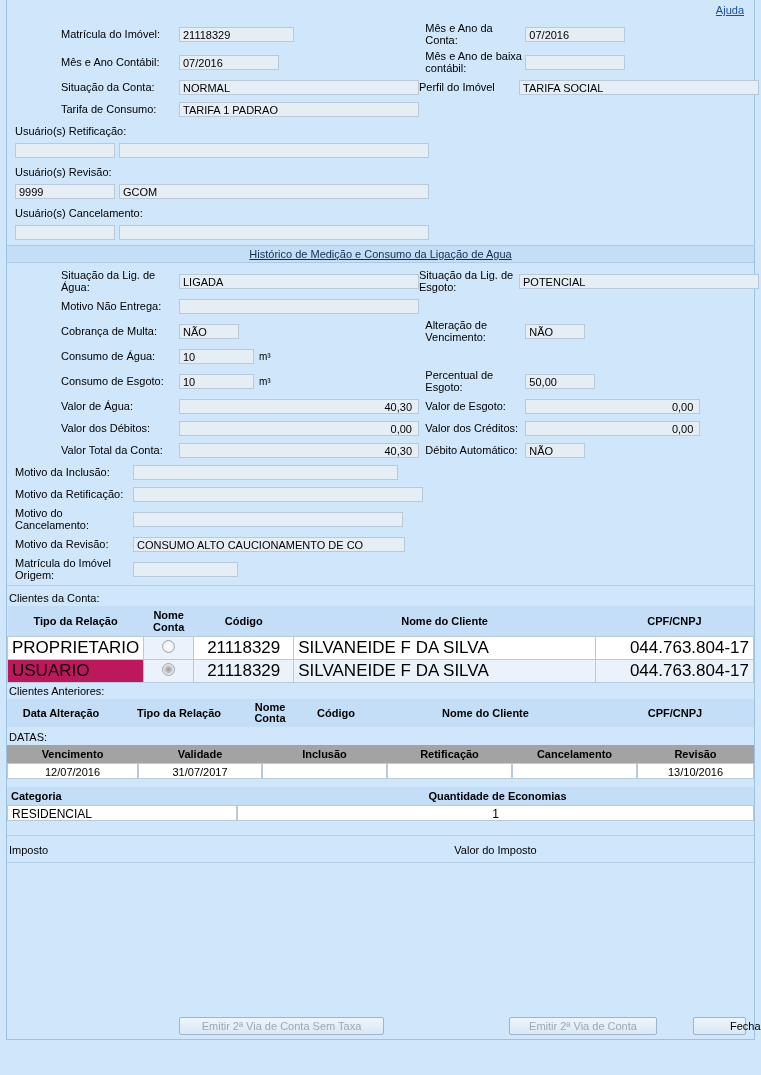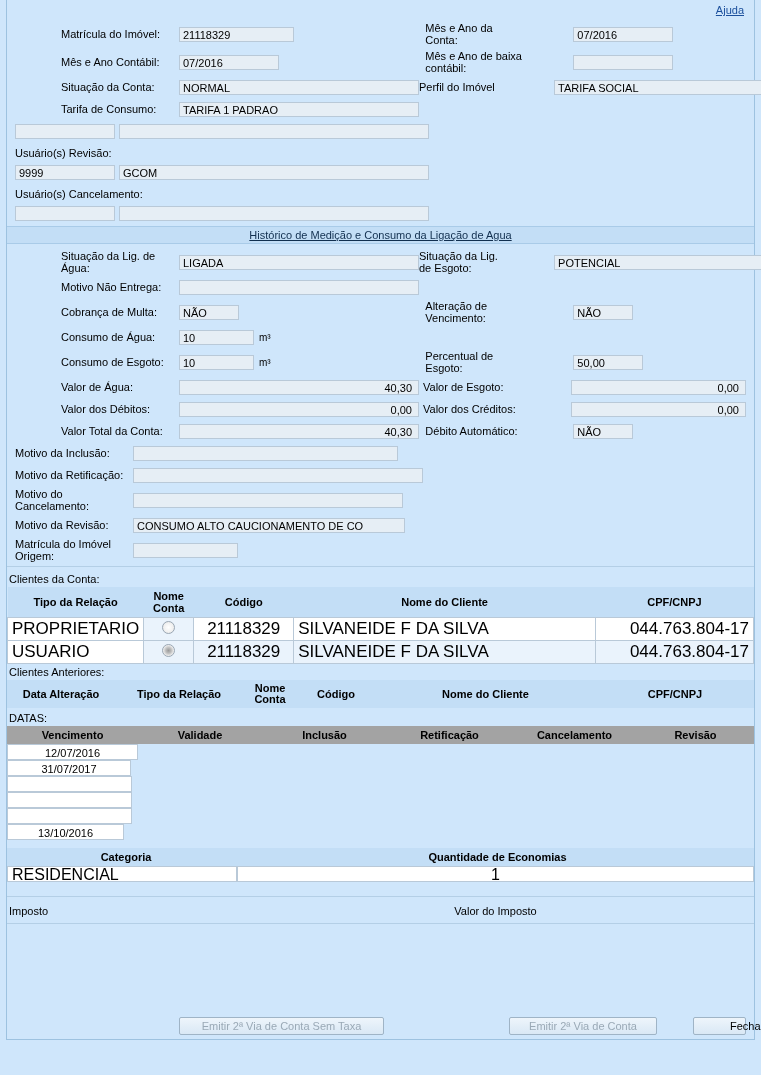--- a/index.html
+++ b/index.html
@@ -99,21 +99,21 @@
     padding: 0 3px;
     box-sizing: border-box;
     overflow: hidden;
     white-space: nowrap;
   }
   .fld.empty { color: transparent; }
   .fld.num { text-align: right; padding-right: 6px; }
   .unit { font-size: 10px; margin-left: 5px; }
 
   .left-block { width: 392px; padding-left: 46px; }
-  .right-block { width: 345px; gap: 48px; }
+  .right-block { width: 345px; }
 
   .section-title {
     text-align: center;
     font-size: 11px;
     font-weight: normal;
     text-decoration: underline;
     background: #c3def6;
     border-top: 1px solid #a9cbe8;
     border-bottom: 1px solid #a9cbe8;
     padding: 2px 0;
@@ -160,39 +160,39 @@
     font-size: 11px;
     padding: 2px 0 2px 2px;
   }
   .datas-head {
     display: flex;
     background: #a3a3a3;
     font-weight: bold;
     font-size: 11px;
   }
   .datas-head div { text-align: center; padding: 3px 0; }
-  .datas-row { display: flex; flex-direction: column; }
+  .datas-row { display: flex; }
   .datas-row div {
     border: 1px solid #b9c9d8;
     background: #fff;
     height: 16px;
     line-height: 16px;
     text-align: center;
     font-size: 11px;
     box-sizing: border-box;
   }
   .cat-head { display: flex; background: #c3def6; font-weight: bold; font-size: 11px; }
-  .cat-head div { padding: 3px 0; text-align: center; }
+  .cat-head div { padding: 3px 0; }
   .cat-row { display: flex; }
   .cat-row div {
     border: 1px solid #b9c9d8;
     background: #fff;
     height: 16px;
     line-height: 16px;
-    font-size: 16px;
+    font-size: 12px;
     box-sizing: border-box;
   }
   .imposto-head {
     display: flex;
     font-size: 11px;
     padding: 4px 2px 2px 2px;
   }
   .footer {
     position: absolute;
     left: 0; right: 0; bottom: 4px;
@@ -263,20 +263,23 @@
         </div>
       </div>
 
       <div class="row">
         <div class="col left-block">
           <span class="lbl" style="width:118px">Tarifa de Consumo:</span>
           <span class="fld" style="width:240px">TARIFA 1 PADRAO</span>
         </div>
       </div>
 
+      <div class="row" style="margin-bottom:1px">
+        <span class="lbl" style="width:118px;line-height:12px">Usuário(s) Retificação:</span>
+      </div>
       <div class="row">
         <span class="fld empty" style="width:100px;margin-right:4px"></span>
         <span class="fld empty" style="width:310px"></span>
       </div>
 
       <div class="row" style="margin-bottom:1px">
         <span class="lbl">Usuário(s) Revisão:</span>
       </div>
       <div class="row">
         <span class="fld" style="width:100px;margin-right:4px">9999</span>
@@ -419,21 +422,21 @@
       </thead>
       <tbody>
         <tr>
           <td>PROPRIETARIO</td>
           <td style="text-align:center;background:#eaf3fc"><span class="radio"></span></td>
           <td style="text-align:center">21118329</td>
           <td>SILVANEIDE F DA SILVA</td>
           <td style="text-align:right">044.763.804-17</td>
         </tr>
         <tr class="alt">
-          <td style="background:#ffffff">USUARIO</td>
+          <td style="background:#be185d">USUARIO</td>
           <td style="text-align:center;background:#eaf3fc"><span class="radio on"></span></td>
           <td style="text-align:center;background:#eaf3fc">21118329</td>
           <td style="background:#eaf3fc">SILVANEIDE F DA SILVA</td>
           <td style="text-align:right;background:#eaf3fc">044.763.804-17</td>
         </tr>
       </tbody>
     </table>
 
     <div class="sec-label">Clientes Anteriores:</div>
     <table class="grid">

